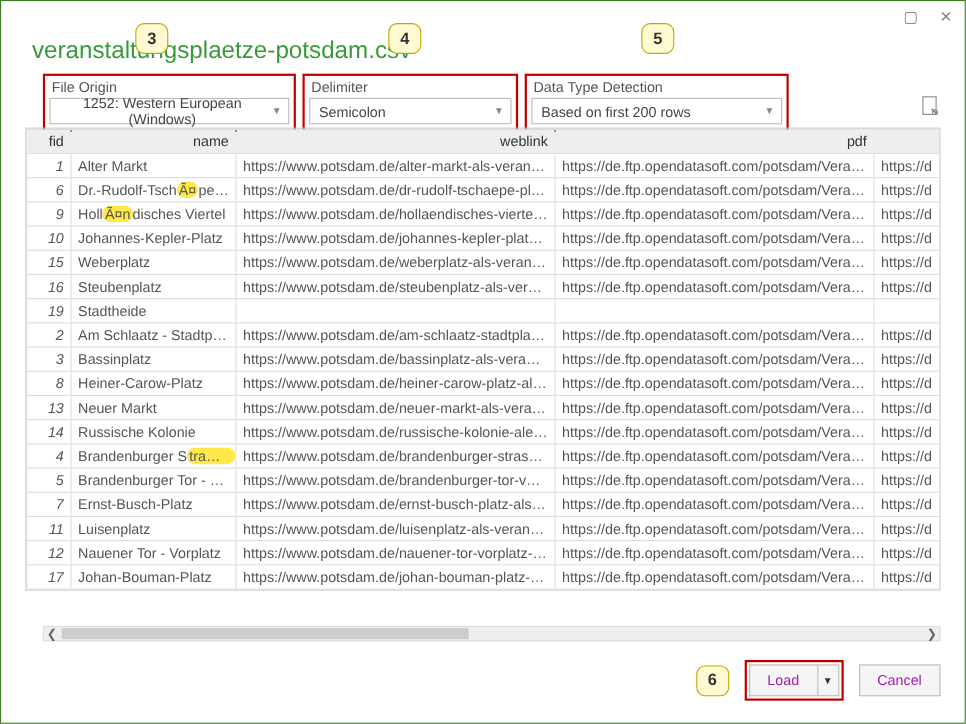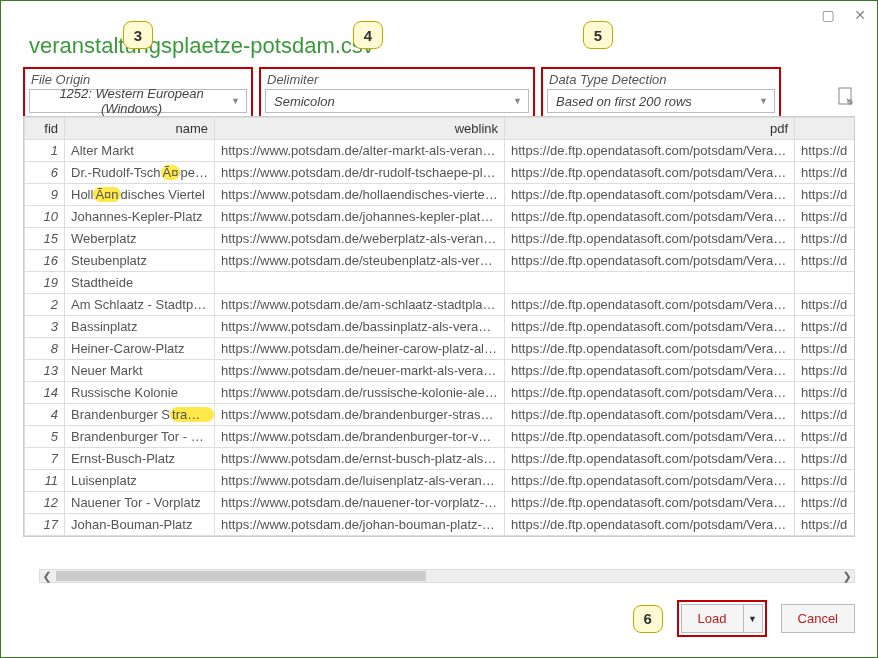--- a/index.html
+++ b/index.html
@@ -39,24 +39,23 @@
   position: absolute;
   top: 32px;
   left: 28px;
   font-size: 22px;
   color: #3a9a3a;
   font-weight: 300;
 }
 .options-row {
   position: absolute;
   top: 66px;
-  left: 22px;
+  left: 38px;
   display: flex;
   gap: 6px;
-  font-style: italic;
 }
 .opt-group {
   display: flex;
   flex-direction: column;
   border: 2.2px solid #c00000;
   padding: 3px 4px 5px 4px;
 }
 .opt-label {
   font-size: 13px;
   color: #555;
@@ -168,21 +167,21 @@
   justify-content: center;
   font-weight: bold;
   font-size: 15px;
   color: #333;
 }
 .btn {
   border: 1px solid #bbb;
   padding: 6px 16px;
   background: #f5f5f5;
   font-size: 13px;
-  color: #b91c1c;
+  color: #a21caf;
   cursor: pointer;
 }
 .load-group {
   display: flex;
   border: 2.2px solid #c00000;
   padding: 2px;
 }
 .load-group .btn { border-right: none; }
 .load-group .drop {
   border: 1px solid #bbb;
@@ -212,21 +211,21 @@
   <div class="callout" style="top:20px;left:582px">5</div>
 
   <div class="options-row">
     <div class="opt-group" style="width:230px">
       <div class="opt-label">File Origin</div>
       <div class="dropdown">
         <span>1252: Western European (Windows)</span>
         <span class="chev">▼</span>
       </div>
     </div>
-    <div class="opt-group" style="width:276px">
+    <div class="opt-group" style="width:196px">
       <div class="opt-label">Delimiter</div>
       <div class="dropdown">
         <span>Semicolon</span>
         <span class="chev">▼</span>
       </div>
     </div>
     <div class="opt-group" style="width:240px">
       <div class="opt-label">Data Type Detection</div>
       <div class="dropdown">
         <span>Based on first 200 rows</span>

